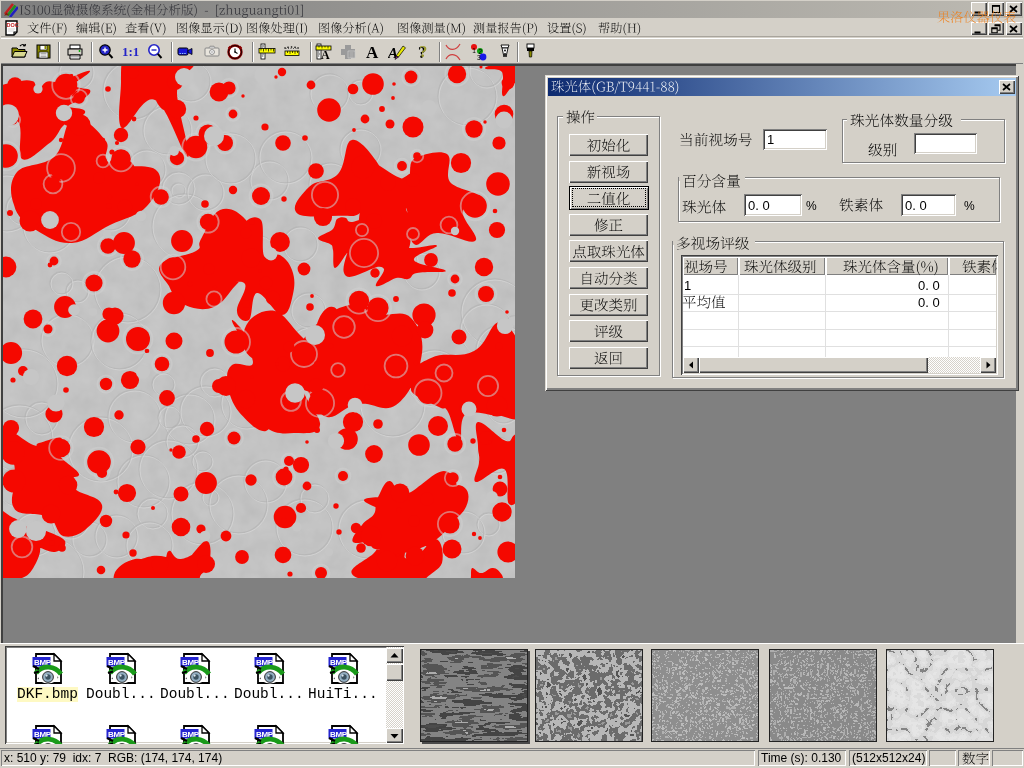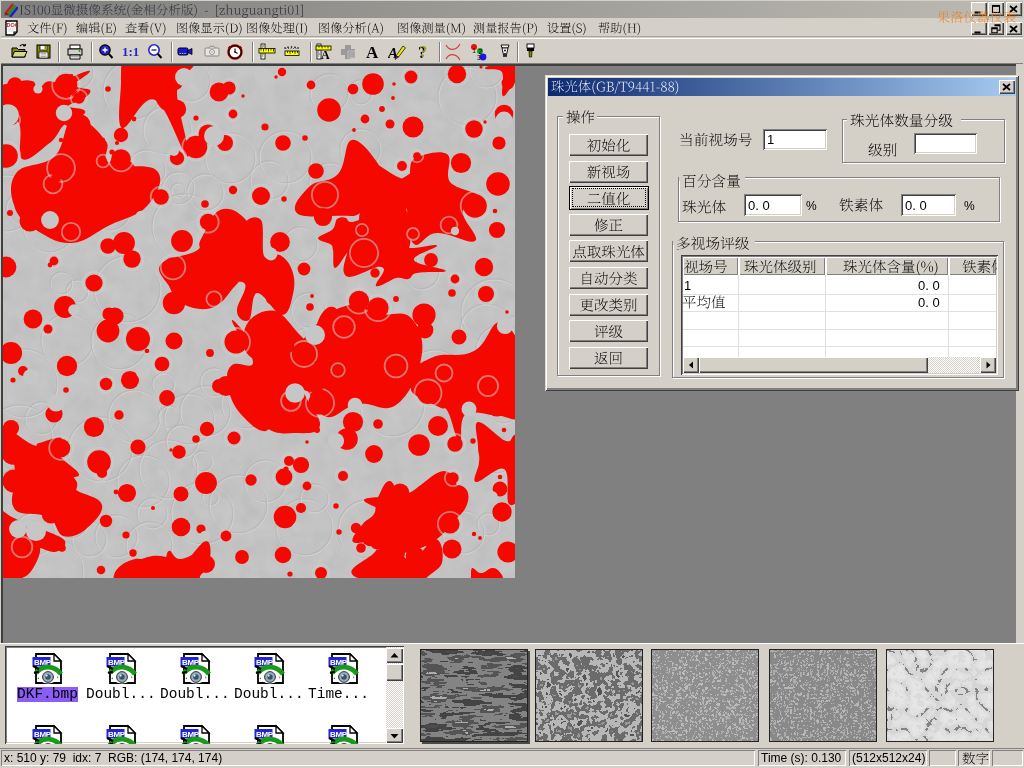--- a/index.html
+++ b/index.html
@@ -770,21 +770,21 @@
       <rect x="1.5" y="5" width="18" height="9.5" fill="#2525d0"></rect>
       <text x="3" y="13" font-size="8" font-weight="bold" fill="#fff" font-family="Liberation Sans" letter-spacing="-0.3">BMP</text>
       <path d="M5 21c7-9 19-7 25 1" stroke="#1a9a1a" stroke-width="5" fill="none"></path>
       <path d="M8 17l-6-3M8 19.5l-5 1.5" stroke="#000" stroke-width="2.2"></path>
       <path d="M7 27c5-7 14-7 20-1" stroke="#333" stroke-width="1.2" fill="none"></path>
       <ellipse cx="17" cy="25.5" rx="9.5" ry="6" fill="#fff"></ellipse>
       <circle cx="17" cy="25" r="5.4" fill="#93aec2" stroke="#333" stroke-width="1"></circle>
       <circle cx="17" cy="25" r="2.7" fill="#3c5260"></circle>
       <circle cx="15.6" cy="23.6" r="1.1" fill="#dbe6ee"></circle>
     </svg></div>
-<div class="abs" style="left:17px;top:687px;height:15px;background:#8b5cf6;font-family:'Liberation Mono',monospace;font-size:14.5px;line-height:15px;white-space:pre">DKF.bmp</div>
+<div class="abs" style="left:17px;top:687px;height:15px;background:#fef9c3;font-family:'Liberation Mono',monospace;font-size:14.5px;line-height:15px;white-space:pre">DKF.bmp</div>
 <div class="abs" style="left:31px;top:724px;width:32px;height:20px;overflow:hidden"><svg width="32" height="32" viewBox="0 0 32 32">
       <path d="M5 2h18l7 7v22H5z" fill="#fff" stroke="#000" stroke-width="1.8"></path>
       <path d="M23 2v7h7z" fill="#fff" stroke="#000" stroke-width="1.3"></path>
       <rect x="1.5" y="5" width="18" height="9.5" fill="#2525d0"></rect>
       <text x="3" y="13" font-size="8" font-weight="bold" fill="#fff" font-family="Liberation Sans" letter-spacing="-0.3">BMP</text>
       <path d="M5 21c7-9 19-7 25 1" stroke="#1a9a1a" stroke-width="5" fill="none"></path>
       <path d="M8 17l-6-3M8 19.5l-5 1.5" stroke="#000" stroke-width="2.2"></path>
       <path d="M7 27c5-7 14-7 20-1" stroke="#333" stroke-width="1.2" fill="none"></path>
       <ellipse cx="17" cy="25.5" rx="9.5" ry="6" fill="#fff"></ellipse>
       <circle cx="17" cy="25" r="5.4" fill="#93aec2" stroke="#333" stroke-width="1"></circle>
@@ -878,21 +878,21 @@
       <rect x="1.5" y="5" width="18" height="9.5" fill="#2525d0"></rect>
       <text x="3" y="13" font-size="8" font-weight="bold" fill="#fff" font-family="Liberation Sans" letter-spacing="-0.3">BMP</text>
       <path d="M5 21c7-9 19-7 25 1" stroke="#1a9a1a" stroke-width="5" fill="none"></path>
       <path d="M8 17l-6-3M8 19.5l-5 1.5" stroke="#000" stroke-width="2.2"></path>
       <path d="M7 27c5-7 14-7 20-1" stroke="#333" stroke-width="1.2" fill="none"></path>
       <ellipse cx="17" cy="25.5" rx="9.5" ry="6" fill="#fff"></ellipse>
       <circle cx="17" cy="25" r="5.4" fill="#93aec2" stroke="#333" stroke-width="1"></circle>
       <circle cx="17" cy="25" r="2.7" fill="#3c5260"></circle>
       <circle cx="15.6" cy="23.6" r="1.1" fill="#dbe6ee"></circle>
     </svg></div>
-<div class="abs" style="left:308px;top:687px;height:15px;font-family:'Liberation Mono',monospace;font-size:14.5px;line-height:15px;white-space:pre">Time...</div>
+<div class="abs" style="left:308px;top:687px;height:15px;font-family:'Liberation Mono',monospace;font-size:14.5px;line-height:15px;white-space:pre">HuiTi...</div>
 <div class="abs" style="left:327px;top:724px;width:32px;height:20px;overflow:hidden"><svg width="32" height="32" viewBox="0 0 32 32">
       <path d="M5 2h18l7 7v22H5z" fill="#fff" stroke="#000" stroke-width="1.8"></path>
       <path d="M23 2v7h7z" fill="#fff" stroke="#000" stroke-width="1.3"></path>
       <rect x="1.5" y="5" width="18" height="9.5" fill="#2525d0"></rect>
       <text x="3" y="13" font-size="8" font-weight="bold" fill="#fff" font-family="Liberation Sans" letter-spacing="-0.3">BMP</text>
       <path d="M5 21c7-9 19-7 25 1" stroke="#1a9a1a" stroke-width="5" fill="none"></path>
       <path d="M8 17l-6-3M8 19.5l-5 1.5" stroke="#000" stroke-width="2.2"></path>
       <path d="M7 27c5-7 14-7 20-1" stroke="#333" stroke-width="1.2" fill="none"></path>
       <ellipse cx="17" cy="25.5" rx="9.5" ry="6" fill="#fff"></ellipse>
       <circle cx="17" cy="25" r="5.4" fill="#93aec2" stroke="#333" stroke-width="1"></circle>

